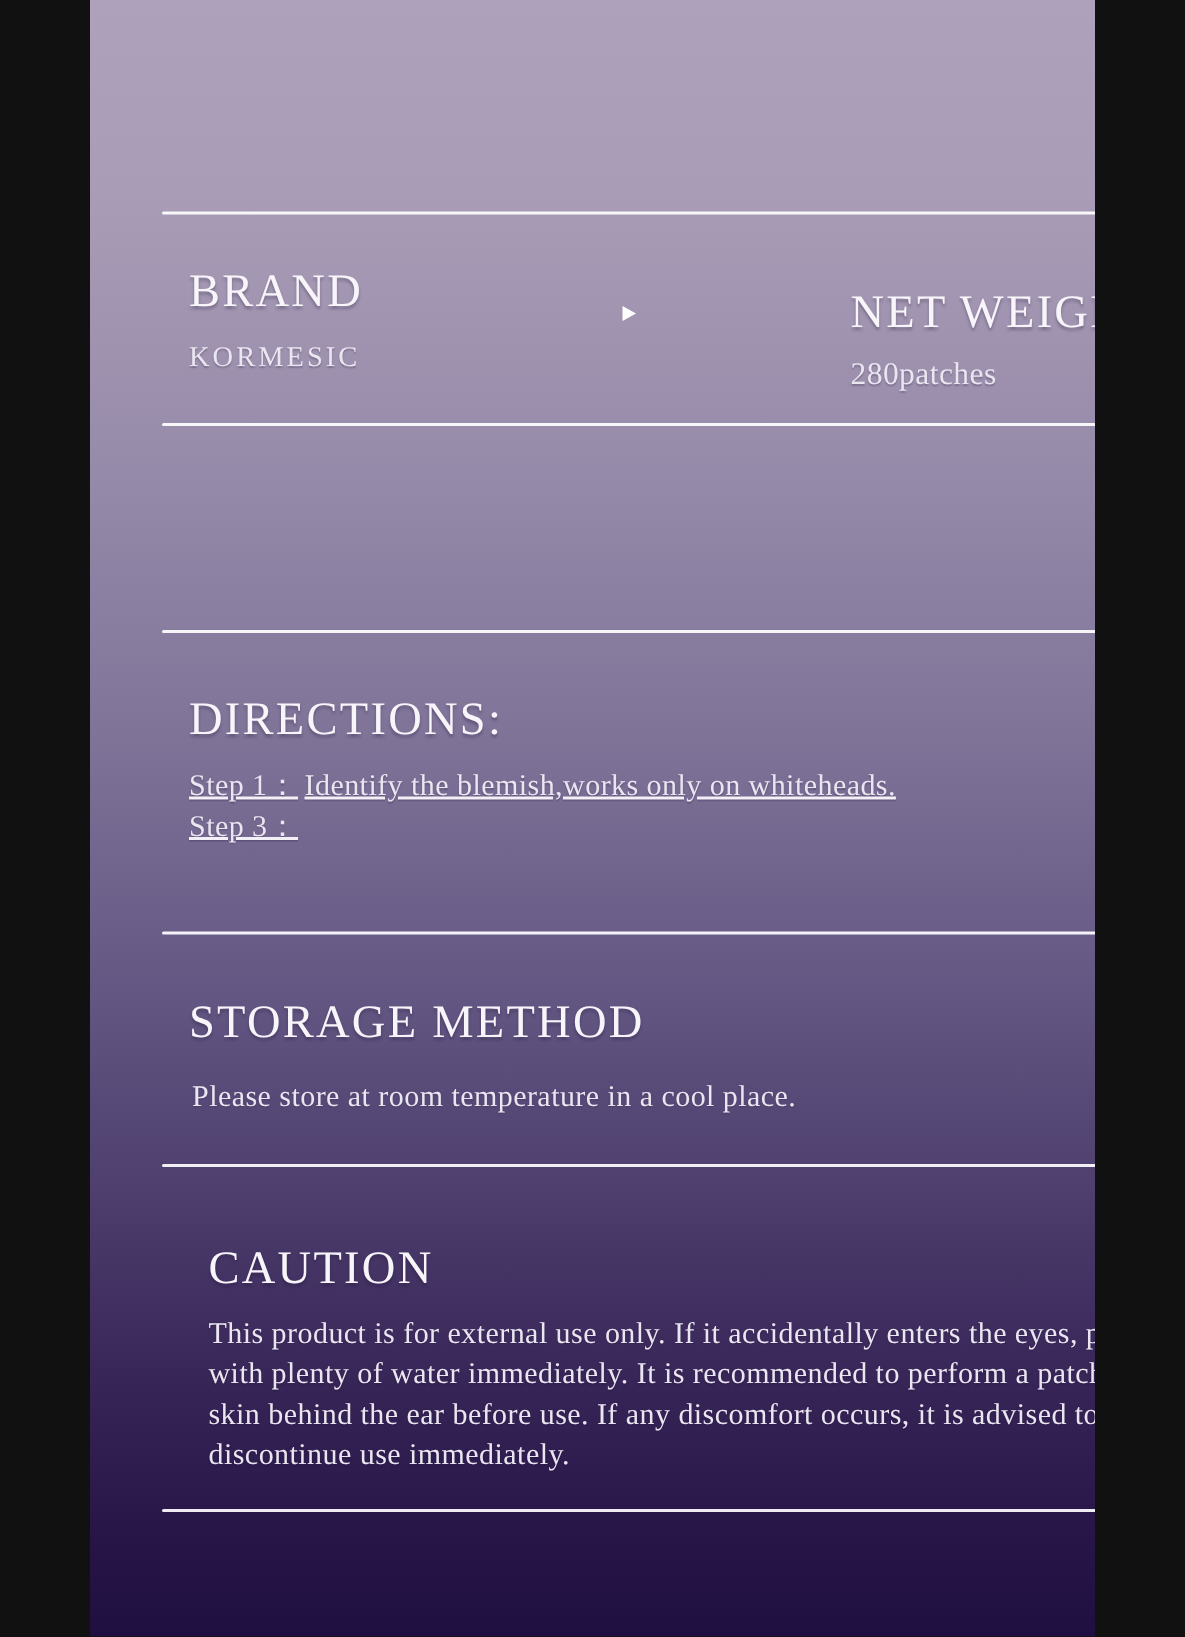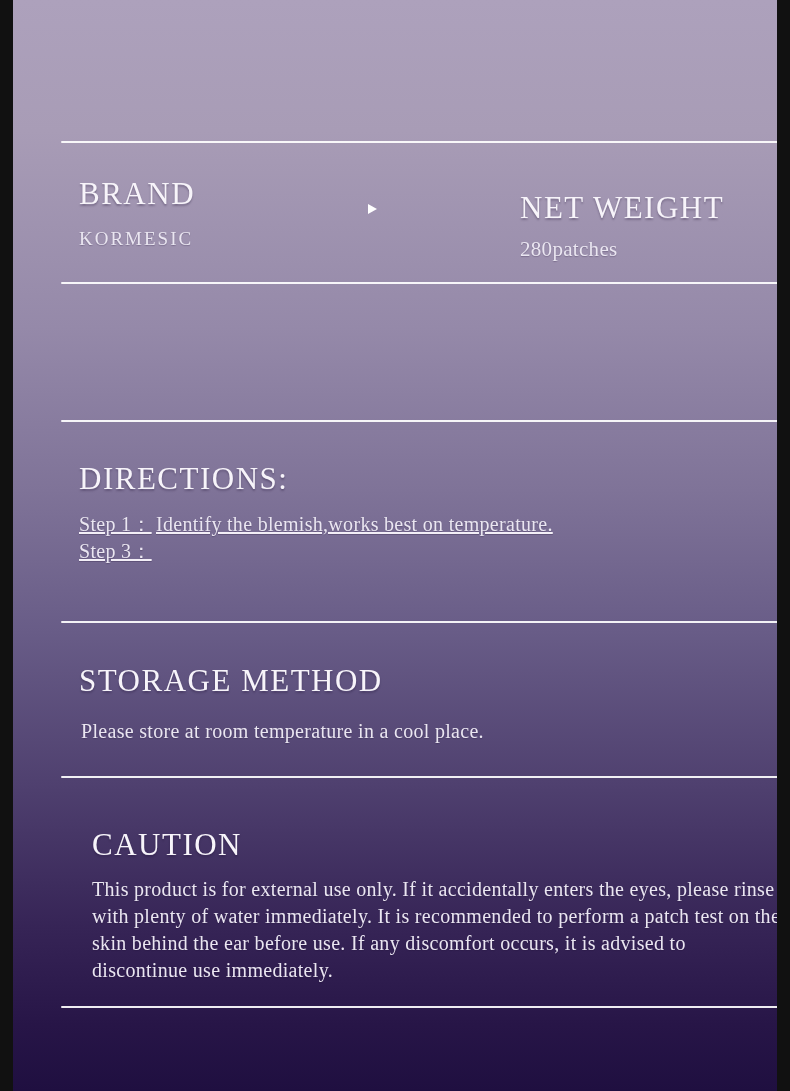--- a/index.html
+++ b/index.html
@@ -1,18 +1,18 @@
 <!DOCTYPE html>
 <html><head>
 <meta charset="utf-8">
 <style>
   html,body{margin:0;padding:0;background:#111;}
   .page{
     position:relative;
-    width:764px;height:1091px;
+    width:670px;height:1091px;
     margin:0 auto;
     overflow:hidden;
     font-family:"Liberation Serif","DejaVu Serif",serif;
     color:#f3eff7;
     background:linear-gradient(180deg,
       #ada1bc 0%,
       #a89cb6 12%,
       #9589a9 30%,
       #7f7398 45%,
       #685c87 58%,
@@ -98,21 +98,21 @@
   <div class="divider d2"></div>
 
 
   <div class="divider d3"></div>
 
   <section class="directions-col">
     <h2 class="sec-title">DIRECTIONS:</h2>
     <div class="steps">
       <div class="step body-text">
         <span class="step-label">Step 1：</span>
-        <span>Identify the blemish,works best on temperature.</span>
+        <span>Identify the blemish,works only on whiteheads.</span>
       </div>
       <div class="step body-text">
         <span class="step-label">Step 3：</span>
       </div>
     </div>
   </section>
 
   <div class="divider d4"></div>
 
   <section class="storage-col">

